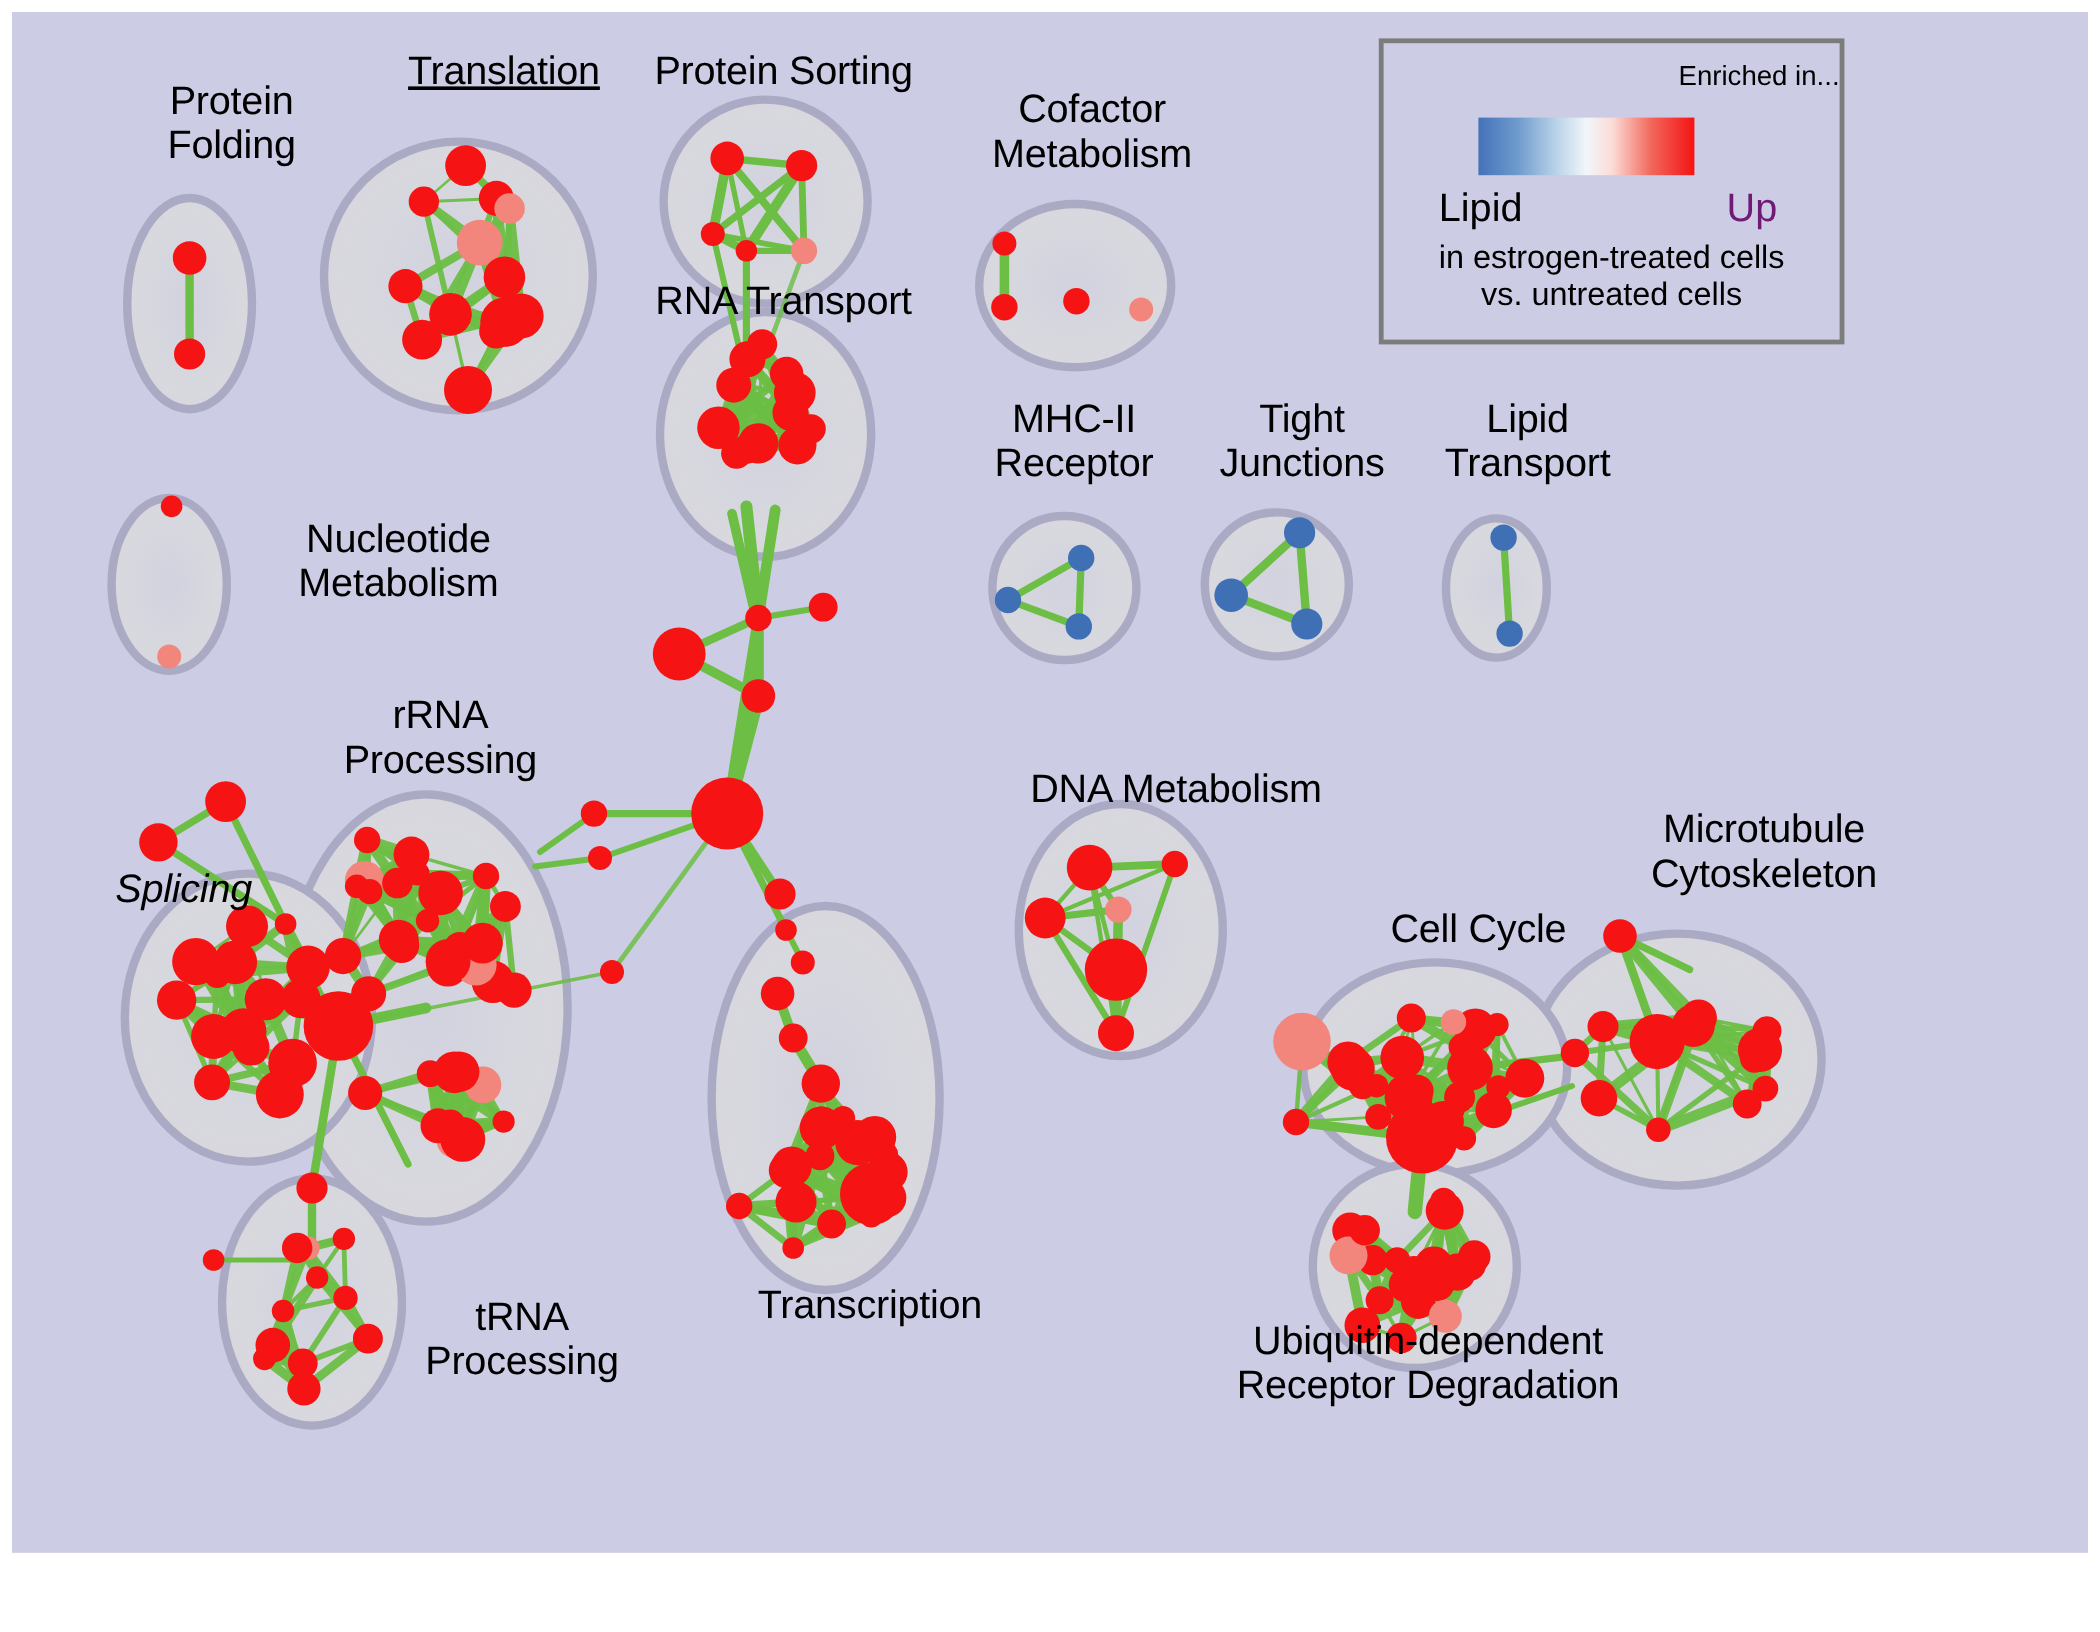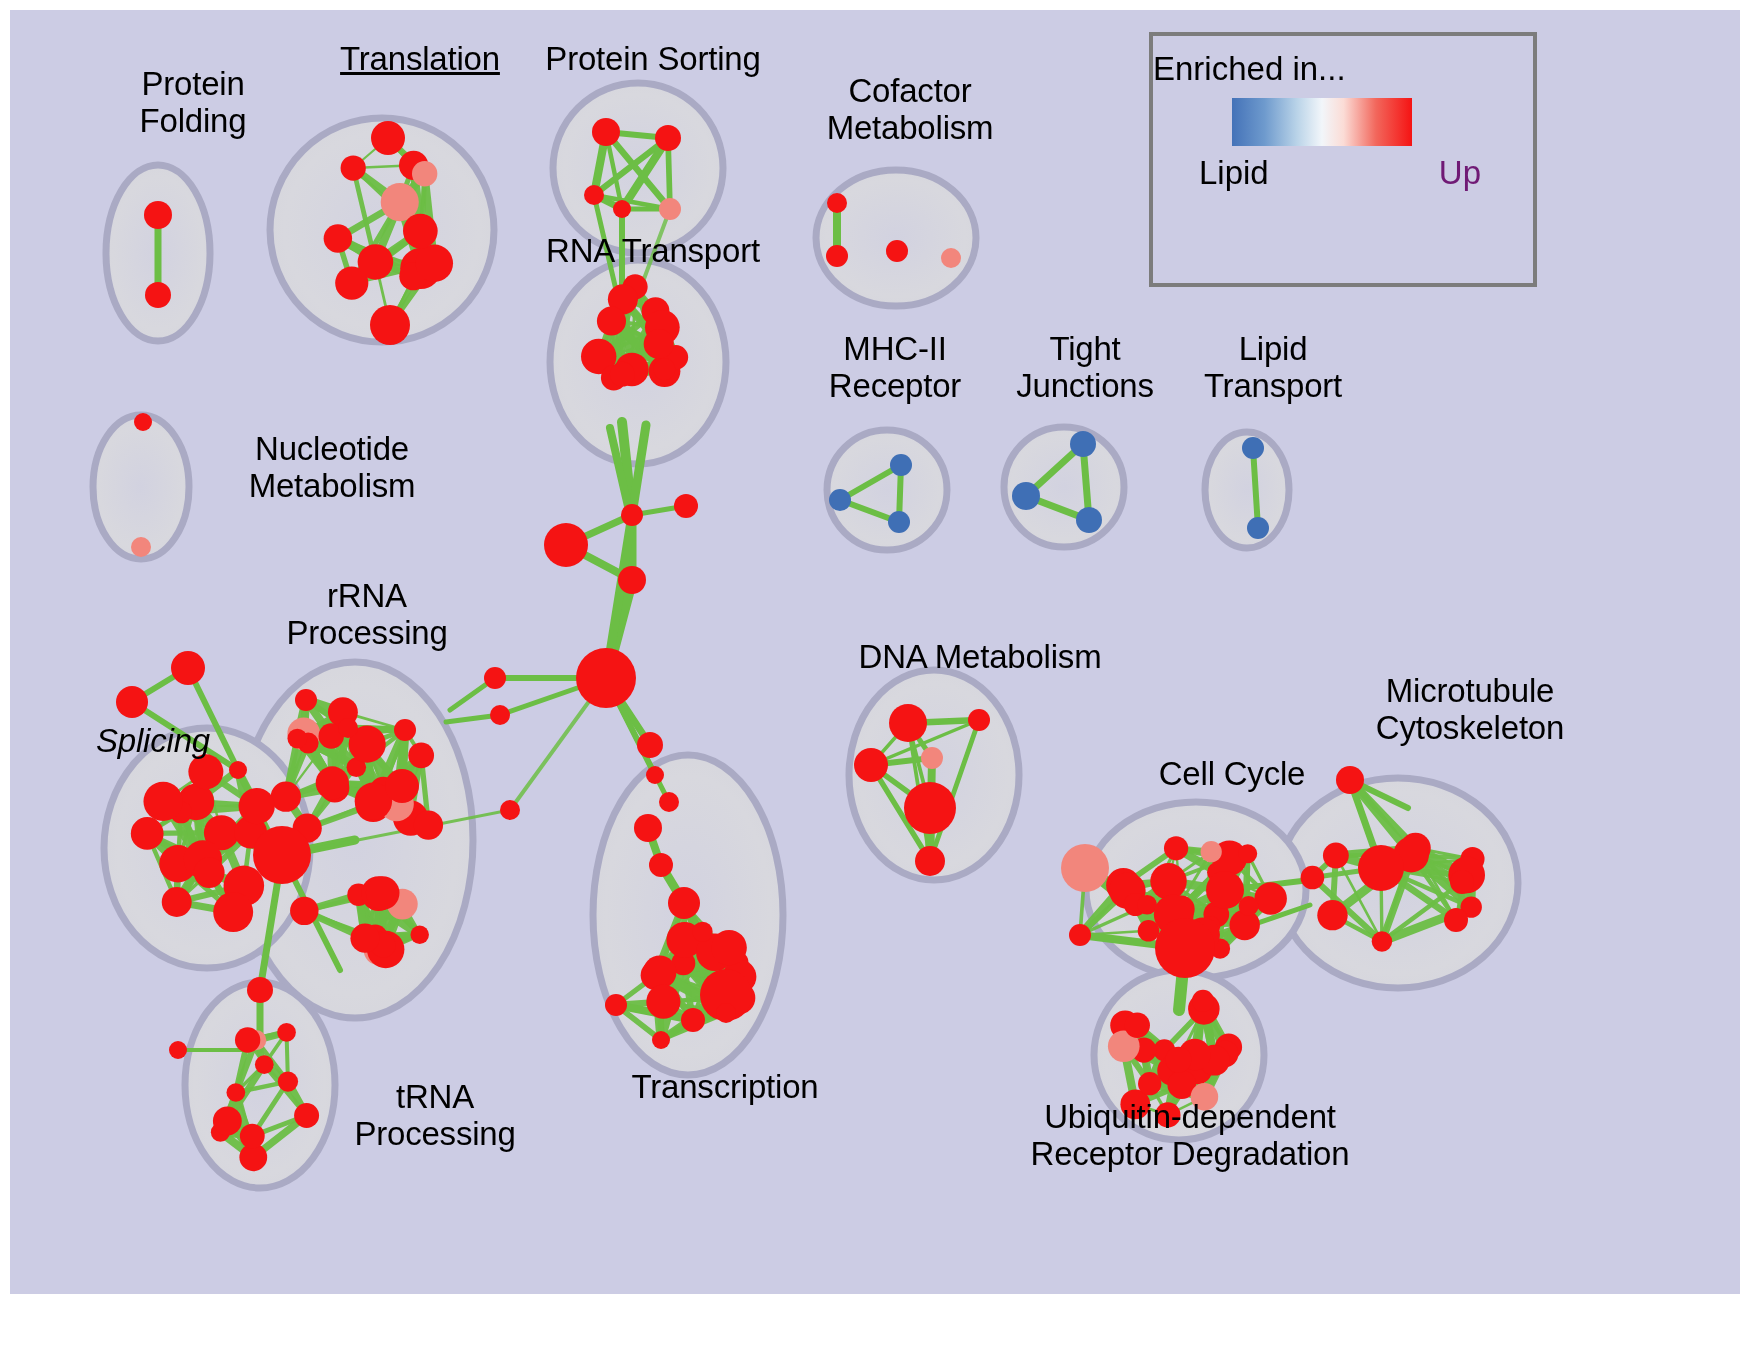--- a/index.html
+++ b/index.html
@@ -2,21 +2,21 @@
 <html><head>
 <meta charset="utf-8">
 <style>
   html,body{margin:0;padding:0;background:#ffffff;}
   body{width:1750px;height:1360px;overflow:hidden;font-family:"Liberation Sans",sans-serif;}
   #stage{position:relative;width:1750px;height:1360px;background:#ffffff;}
   #canvas{position:absolute;left:10px;top:10px;width:1730px;height:1284px;background:#ccccE4;overflow:hidden;}
   #netsvg{position:absolute;left:0;top:0;width:1730px;height:1338px;}
   .clabel{position:absolute;color:#000;font-size:33px;line-height:37px;text-align:center;white-space:pre-line;letter-spacing:-0.2px;}
   #legend{position:absolute;left:1139px;top:22px;width:388px;height:255px;border:4px solid #7c7c7c;background:#ccccE4;box-sizing:border-box;}
-  #legend .ltitle{position:absolute;left:0;right:0;top:14px;text-align:left;font-size:33px;color:#000;}
+  #legend .ltitle{position:absolute;left:0;right:0;top:14px;text-align:right;font-size:23px;color:#000;}
   #gradbar{position:absolute;left:79px;top:62px;width:180px;height:48px;
     background:linear-gradient(to right,#4472b8 0%,#6e9acd 18%,#b9d3e8 36%,#f2f6fa 50%,#fbdcd6 62%,#f2675c 80%,#f51313 100%);}
   #legend .ldown{position:absolute;left:46px;top:118px;font-size:33px;color:#000;}
   #legend .lup{position:absolute;right:52px;top:118px;font-size:33px;color:#701a75;}
   #legend .lsub{position:absolute;left:0;right:0;top:163px;text-align:center;font-size:27px;line-height:31px;color:#000;white-space:pre-line;}
 </style>
 </head>
 <body>
 
 <div id="stage">
@@ -1094,16 +1094,18 @@
 Processing</div>
         <div class="clabel" style="left: 980px; top: 1088px; width: 400px;">Ubiquitin-dependent
 Receptor Degradation</div>
       </div>
 
     <div id="legend">
       <div class="ltitle">Enriched in...</div>
       <div id="gradbar"></div>
       <div class="ldown">Lipid</div>
       <div class="lup">Up</div>
+      <div class="lsub">in estrogen-treated cells
+vs. untreated cells</div>
     </div>
 
   </div>
 </div>
 
 </body></html>

